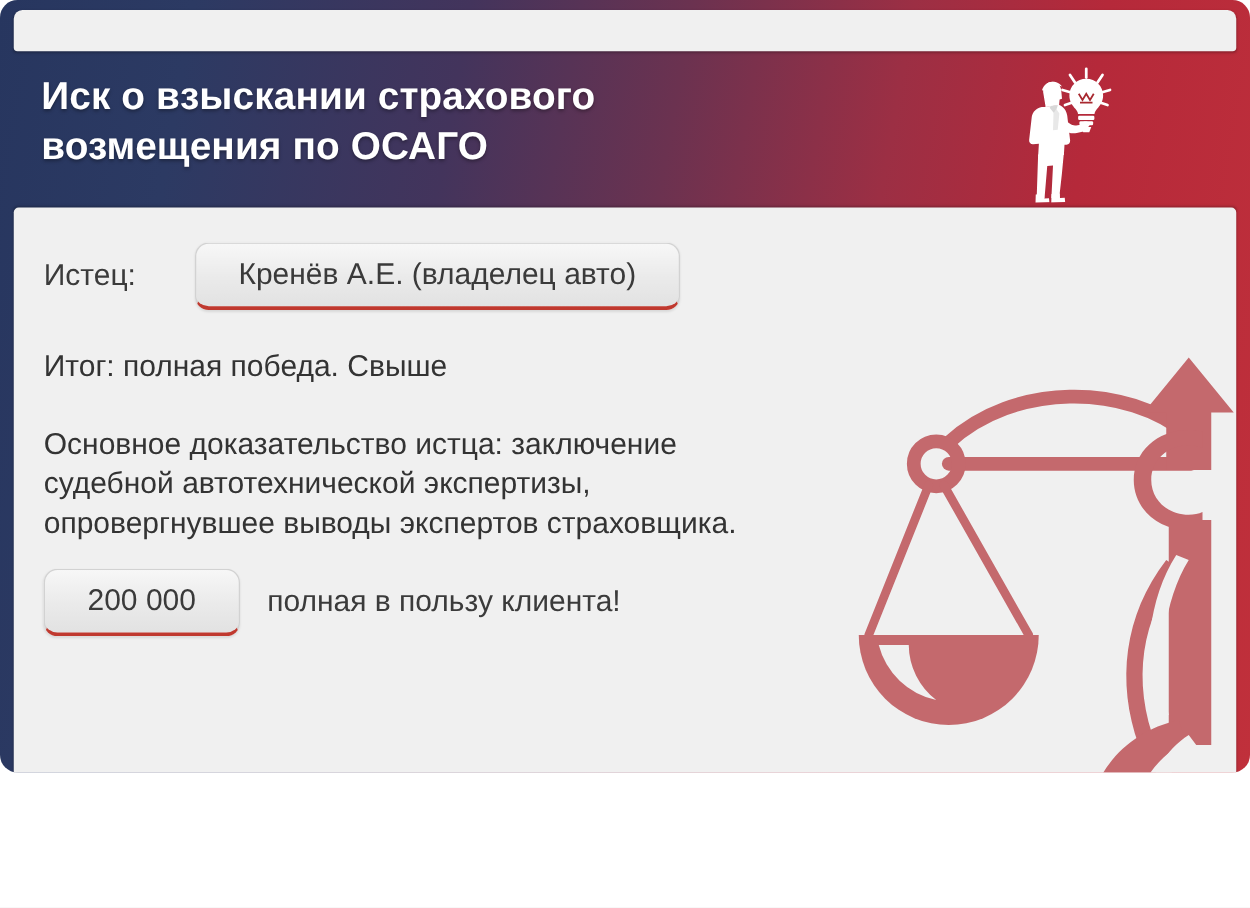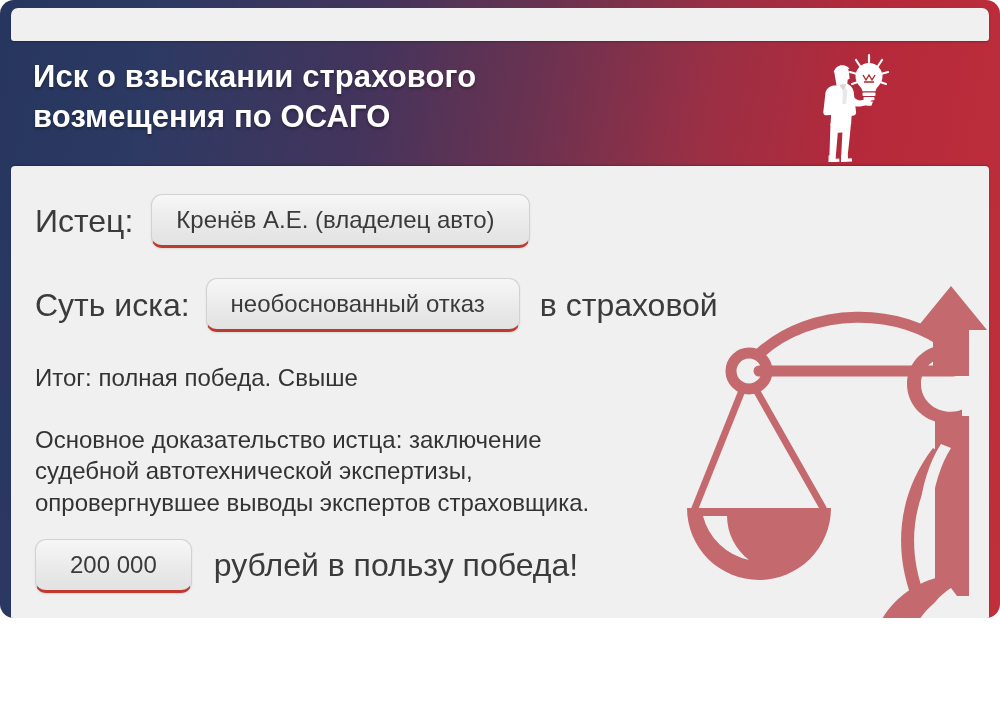--- a/index.html
+++ b/index.html
@@ -96,21 +96,21 @@
     padding: 24px 0 0 24px;
     color: #333333;
     font-size: 24px;
   }
   .row {
     display: flex;
     align-items: center;
   }
   .lbl {
     color: #3b3b3b;
-    font-size: 32px;
+    font-size: 24px;
     white-space: nowrap;
   }
   .para {
     color: #333333;
     font-size: 24px;
     line-height: 1.32;
     white-space: pre-line;
   }
 
   
@@ -121,21 +121,21 @@
     border: 1px solid #d2d2d2;
     border-bottom: 3px solid #c0392f;
     border-radius: 11px;
     color: #3a3a3a;
     font-size: 24px;
     line-height: 1;
     padding: 13px 22px 13px 22px;
     box-shadow: 0 1px 2px rgba(0,0,0,.10);
     white-space: nowrap;
   }
-  .pill.wide { padding-left: 24px; padding-right: 34px; }
+  .pill.wide { padding-left: 34px; padding-right: 34px; margin-left: 29px; }
 
   #row-istec { margin-top: 4px; }
   #row-istec .lbl { margin-right: 18px; }
 
   #row-otvetchik { margin-top: 28px; }
 
   #row-sut { margin-top: 30px; }
   #row-sut .lbl { margin-right: 16px; }
   #row-sut .after { margin-left: 20px; }
 
@@ -254,33 +254,28 @@
     </div>
 
     <div id="content">
 
       <div class="row" id="row-istec">
         <span class="lbl">Истец:</span>
         <span class="pill wide">Кренёв А.Е. (владелец авто)</span>
       </div>
 
 
-      <div class="row" id="row-sut">
-        <span class="lbl">Суть иска:</span>
-        <span class="pill wide">необоснованный отказ</span>
-        <span class="lbl after">в страховой</span>
-      </div>
 
 
       <div class="para" id="row-itog">Итог: полная победа. Свыше</div>
 
       <div class="para" id="para-dokaz">Основное доказательство истца: заключение
 судебной автотехнической экспертизы,
 опровергнувшее выводы экспертов страховщика.</div>
 
       <div id="row-amount">
         <span class="pill" id="pill-amount">200 000</span>
-        <span class="lbl after">рублей в пользу победа!</span>
+        <span class="lbl after">полная в пользу клиента!</span>
       </div>
 
     </div>
   </div>
 </div>
 
 </body></html>

